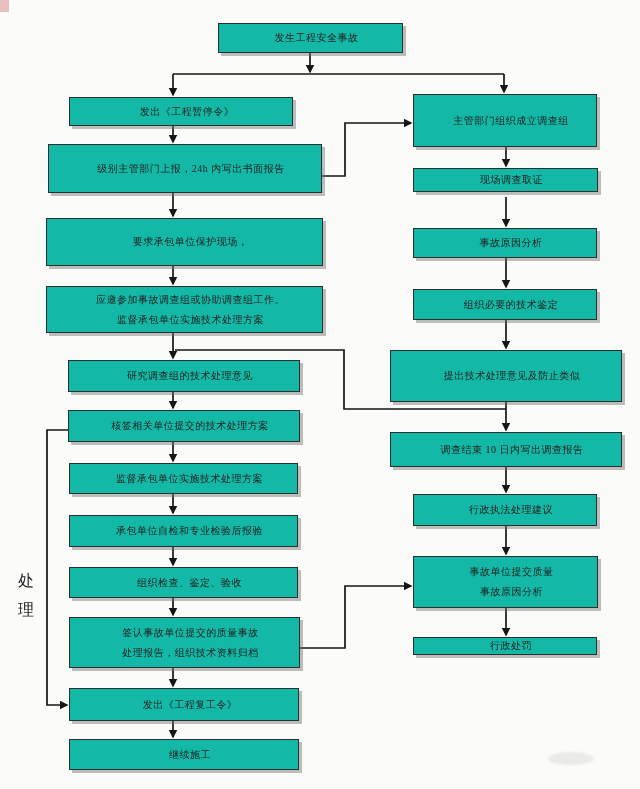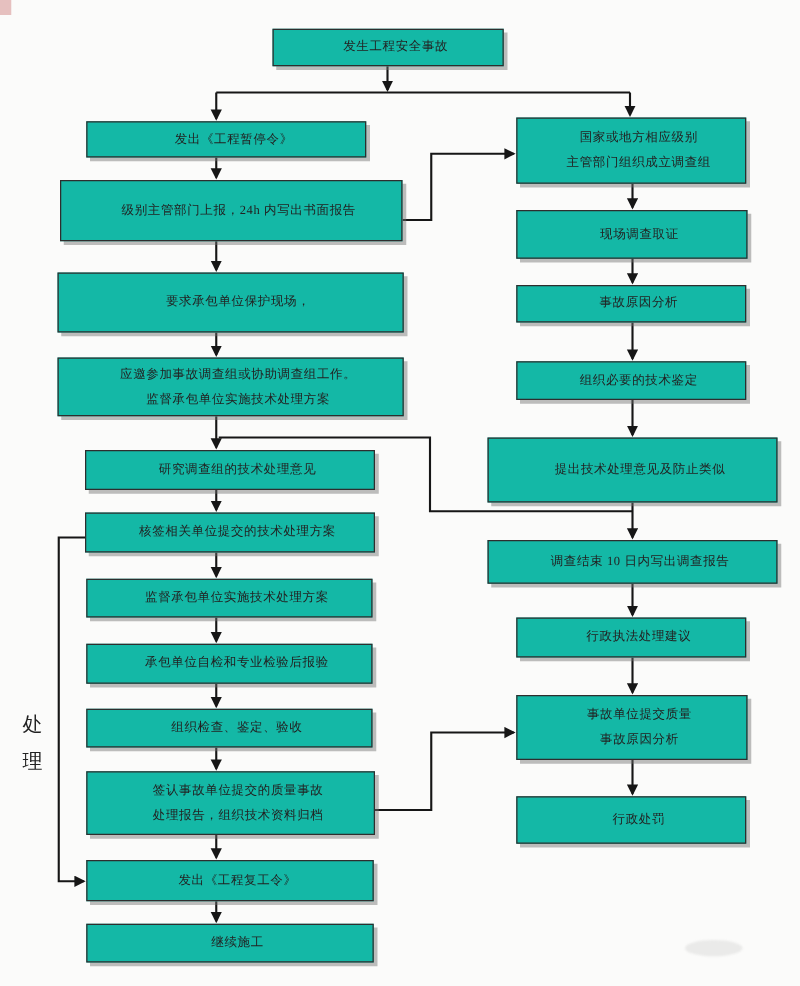--- a/index.html
+++ b/index.html
@@ -121,24 +121,23 @@
         <div class="ln">签认事故单位提交的质量事故</div>
         <div class="ln">处理报告，组织技术资料归档</div>
       </div>
       <div class="box" style="left: 69px; top: 688px; width: 230px; height: 33px;">
         <div class="ln">发出《工程复工令》</div>
       </div>
       <div class="box" style="left: 69px; top: 739px; width: 230px; height: 31px;">
         <div class="ln">继续施工</div>
       </div>
       <div class="box" style="left: 413px; top: 94px; width: 184px; height: 53px;">
-        <div class="ln">国家或地方相应级别</div>
         <div class="ln">主管部门组织成立调查组</div>
       </div>
-      <div class="box" style="left: 413px; top: 168px; width: 185px; height: 39px;">
+      <div class="box" style="left: 413px; top: 168px; width: 185px; height: 24px;">
         <div class="ln">现场调查取证</div>
       </div>
       <div class="box" style="left: 413px; top: 228px; width: 184px; height: 30px;">
         <div class="ln">事故原因分析</div>
       </div>
       <div class="box" style="left: 413px; top: 289px; width: 184px; height: 31px;">
         <div class="ln">组织必要的技术鉴定</div>
       </div>
       <div class="box" style="left: 390px; top: 350px; width: 232px; height: 52px;">
         <div class="ln">提出技术处理意见及防止类似</div>
@@ -146,21 +145,21 @@
       <div class="box" style="left: 390px; top: 432px; width: 232px; height: 35px;">
         <div class="ln">调查结束 10 日内写出调查报告</div>
       </div>
       <div class="box" style="left: 413px; top: 494px; width: 184px; height: 32px;">
         <div class="ln">行政执法处理建议</div>
       </div>
       <div class="box" style="left: 413px; top: 556px; width: 185px; height: 52px;">
         <div class="ln">事故单位提交质量</div>
         <div class="ln">事故原因分析</div>
       </div>
-      <div class="box" style="left: 413px; top: 637px; width: 184px; height: 38px;">
+      <div class="box" style="left: 413px; top: 637px; width: 184px; height: 18px;">
         <div class="ln">行政处罚</div>
       </div>
     </div>
 
   <div class="side-label">处
 理</div>
 
   <div class="artifact-corner"></div>
   <div class="artifact-smudge"></div>
 </div>

